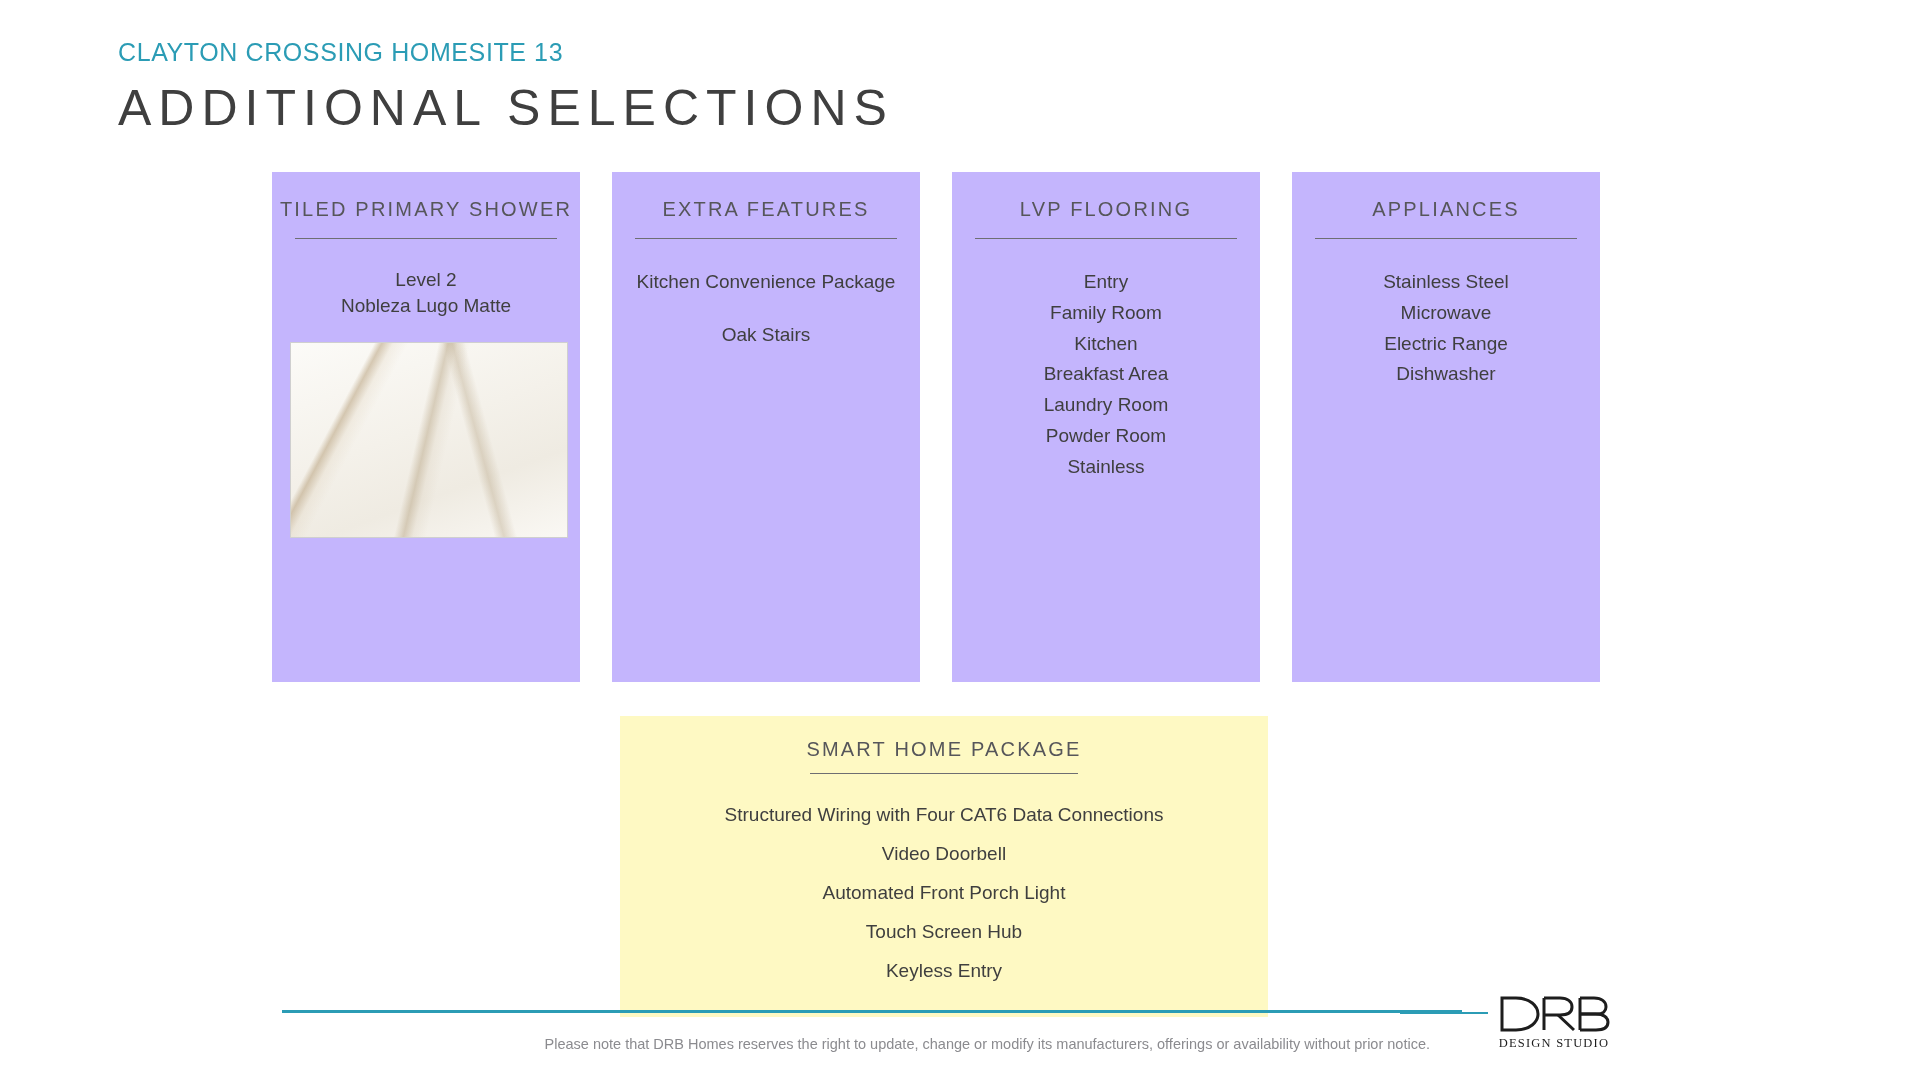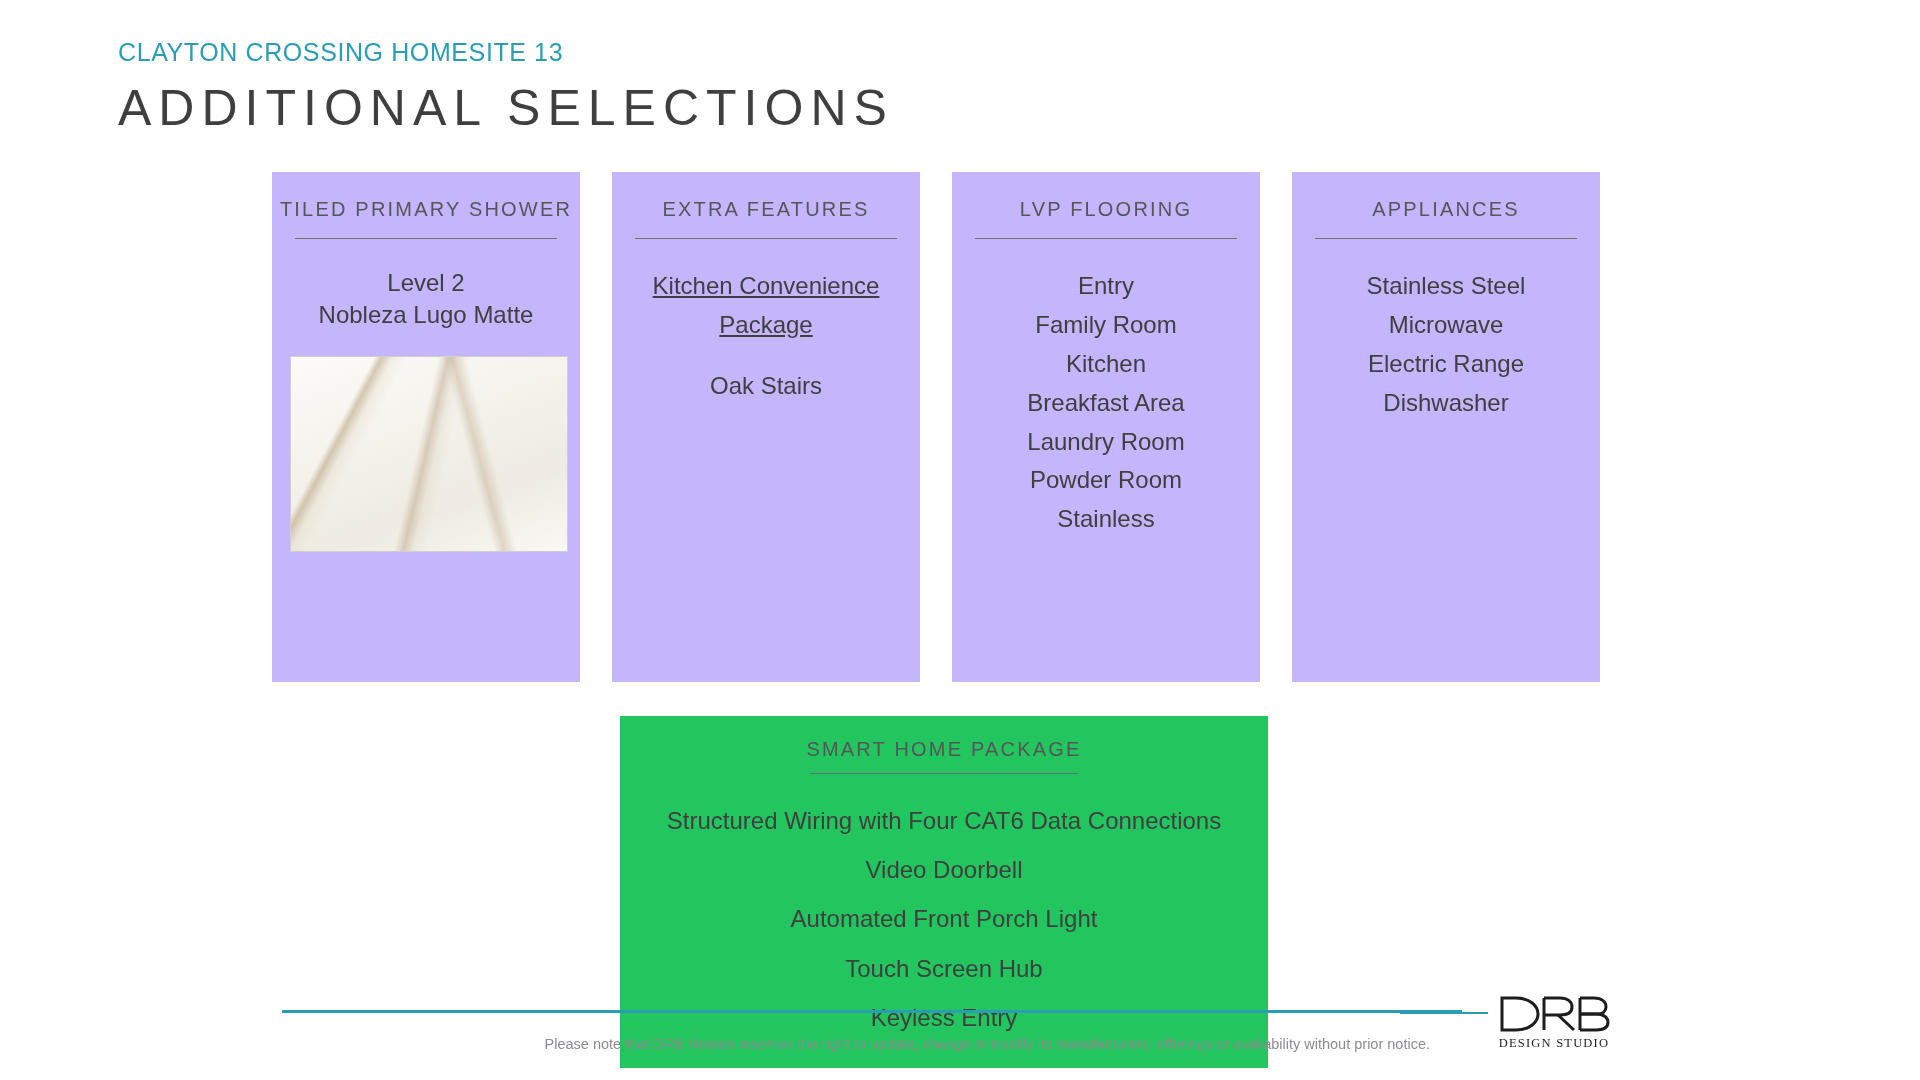--- a/index.html
+++ b/index.html
@@ -70,27 +70,26 @@
     height: 1px;
     background: #6e6e72;
     margin-top: 17px;
   }
   .card-body {
     margin-top: 28px;
     width: 100%;
     text-align: center;
   }
   .card-line {
-    font-size: 24px;
+    font-size: 19px;
     color: #3f3f3f;
     line-height: 1.62;
   }
   .card-line.spaced {
     margin-bottom: 22px;
-    text-decoration: underline;
   }
   .card-line.tight {
     line-height: 1.35;
   }
 
   
   .swatch {
     margin-top: 24px;
     width: 278px;
     height: 196px;
@@ -103,21 +102,21 @@
     box-sizing: border-box;
   }
 
   
   .wide-card {
     position: absolute;
     left: 620px;
     top: 716px;
     width: 648px;
     min-height: 260px;
-    background: #22c55e;
+    background: #fef9c3;
     box-sizing: border-box;
     padding: 22px 20px 26px 20px;
     display: flex;
     flex-direction: column;
     align-items: center;
   }
   .wide-card .card-rule {
     width: 268px;
     margin-top: 12px;
   }

